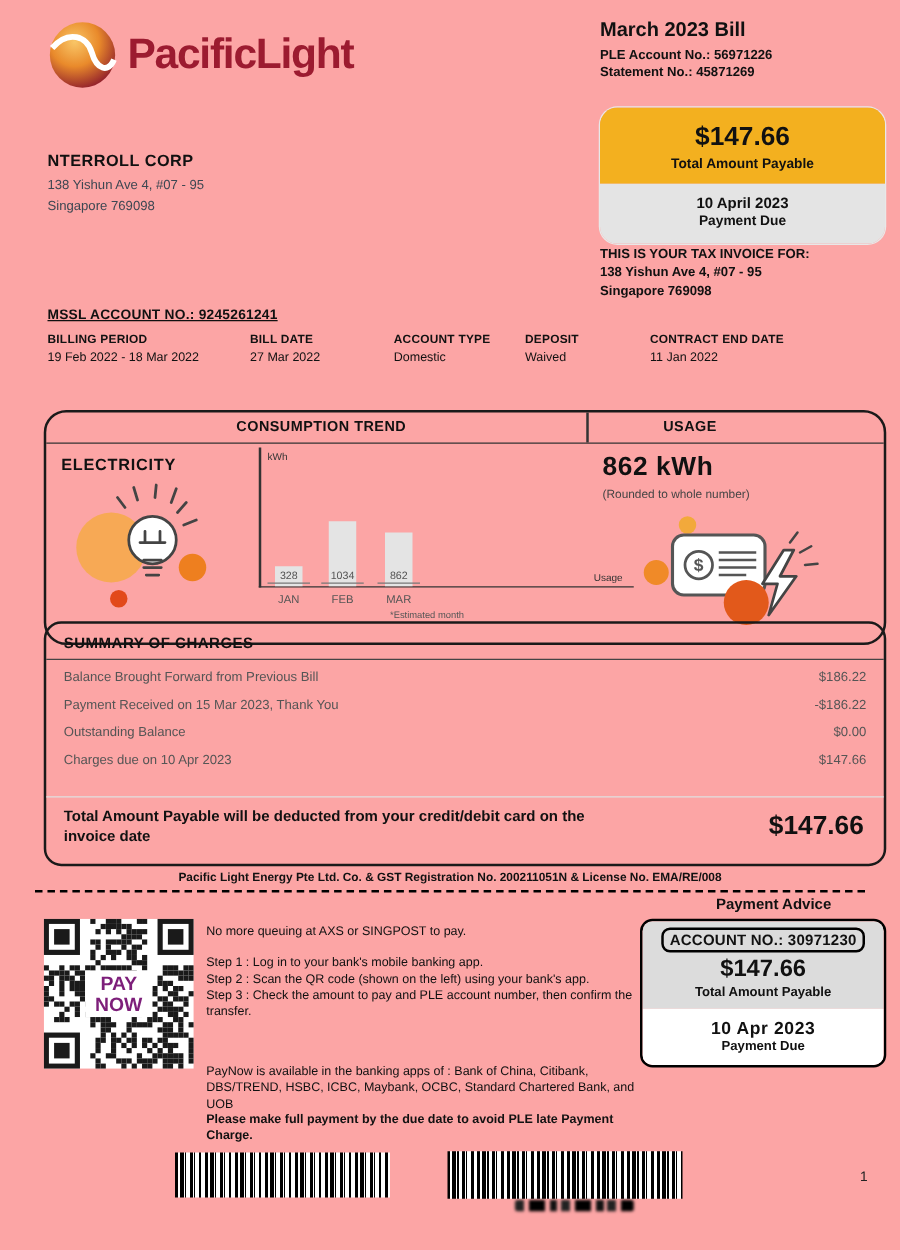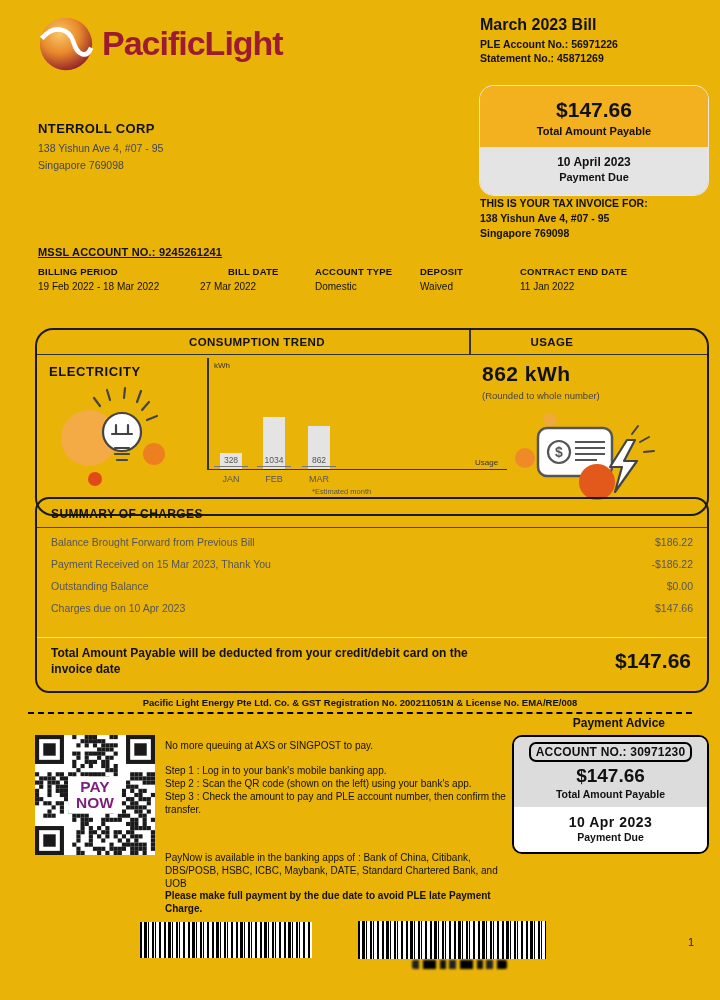--- a/index.html
+++ b/index.html
@@ -1,16 +1,16 @@
 <!DOCTYPE html>
 <html><head>
 <meta charset="utf-8">
 <style>
   html,body{margin:0;padding:0;background:#fff;}
-  .page{position:relative;width:720px;height:1000px;background:#eab308;overflow:hidden;
+  .page{position:relative;width:720px;height:1000px;background:#fca5a5;overflow:hidden;
         font-family:"Liberation Sans",sans-serif;color:#111;}
   .abs{position:absolute;}
   .b{font-weight:bold;}
   .ctr{text-align:left;}
   
   .logo-text{font-size:34px;font-weight:bold;color:#9C1B30;letter-spacing:-1px;}
   .bill-title{font-size:16px;font-weight:bold;}
   .hdr-line{font-size:10.5px;font-weight:bold;line-height:14px;}
   
   .amt-box{left:480px;top:86px;width:228px;border-radius:14px;overflow:hidden;
@@ -114,21 +114,21 @@
   <div class="abs cust-line" style="left:38px;top:140px;">138 Yishun Ave 4, #07 - 95</div>
   <div class="abs cust-line" style="left:38px;top:157px;">Singapore 769098</div>
 
   <div class="abs tax-line" style="left:480px;top:196px;">THIS IS YOUR TAX INVOICE FOR:</div>
   <div class="abs tax-line" style="left:480px;top:211px;">138 Yishun Ave 4, #07 - 95</div>
   <div class="abs tax-line" style="left:480px;top:226px;">Singapore 769098</div>
 
   <div class="abs mssl" style="left:38px;top:246px;">MSSL ACCOUNT NO.: 9245261241</div>
 
   <div class="abs col-lbl" style="left:38px;top:266px;">BILLING PERIOD</div>
-  <div class="abs col-lbl" style="left:200px;top:266px;margin-left:28px;">BILL DATE</div>
+  <div class="abs col-lbl" style="left:200px;top:266px;">BILL DATE</div>
   <div class="abs col-lbl" style="left:315px;top:266px;">ACCOUNT TYPE</div>
   <div class="abs col-lbl" style="left:420px;top:266px;">DEPOSIT</div>
   <div class="abs col-lbl" style="left:520px;top:266px;">CONTRACT END DATE</div>
 
   <div class="abs col-val" style="left:38px;top:281px;">19 Feb 2022 - 18 Mar 2022</div>
   <div class="abs col-val" style="left:200px;top:281px;">27 Mar 2022</div>
   <div class="abs col-val" style="left:315px;top:281px;">Domestic</div>
   <div class="abs col-val" style="left:420px;top:281px;">Waived</div>
   <div class="abs col-val" style="left:520px;top:281px;">11 Jan 2022</div>
 
@@ -543,21 +543,21 @@
     </svg>
   </div>
 
   <div class="abs pn-text" style="left:165px;top:739px;width:345px;">
     <div>No more queuing at AXS or SINGPOST to pay.</div>
     <div style="height:12px;"></div>
     <div>Step 1 : Log in to your bank's mobile banking app.</div>
     <div>Step 2 : Scan the QR code (shown on the left) using your bank's app.</div>
     <div>Step 3 : Check the amount to pay and PLE account number, then confirm the transfer.</div>
   </div>
-  <div class="abs pn-text" style="left:165px;top:851px;width:352px;">PayNow is available in the banking apps of : Bank of China, Citibank, DBS/POSB, HSBC, ICBC, Maybank, DATE, Standard Chartered Bank, and UOB</div>
+  <div class="abs pn-text" style="left:165px;top:851px;width:352px;">PayNow is available in the banking apps of : Bank of China, Citibank, DBS/TREND, HSBC, ICBC, Maybank, OCBC, Standard Chartered Bank, and UOB</div>
   <div class="abs pn-text b" style="left:165px;top:889px;width:360px;">Please make full payment by the due date to avoid PLE late Payment Charge.</div>
 
   <div class="abs pay-box">
     <div class="pay-top">
       <span class="acct-pill">ACCOUNT NO.: 30971230</span>
       <div class="pay-amt">$147.66</div>
       <div class="pay-lbl">Total Amount Payable</div>
     </div>
     <div class="pay-bot">
       <div class="pay-date">10 Apr 2023</div>

